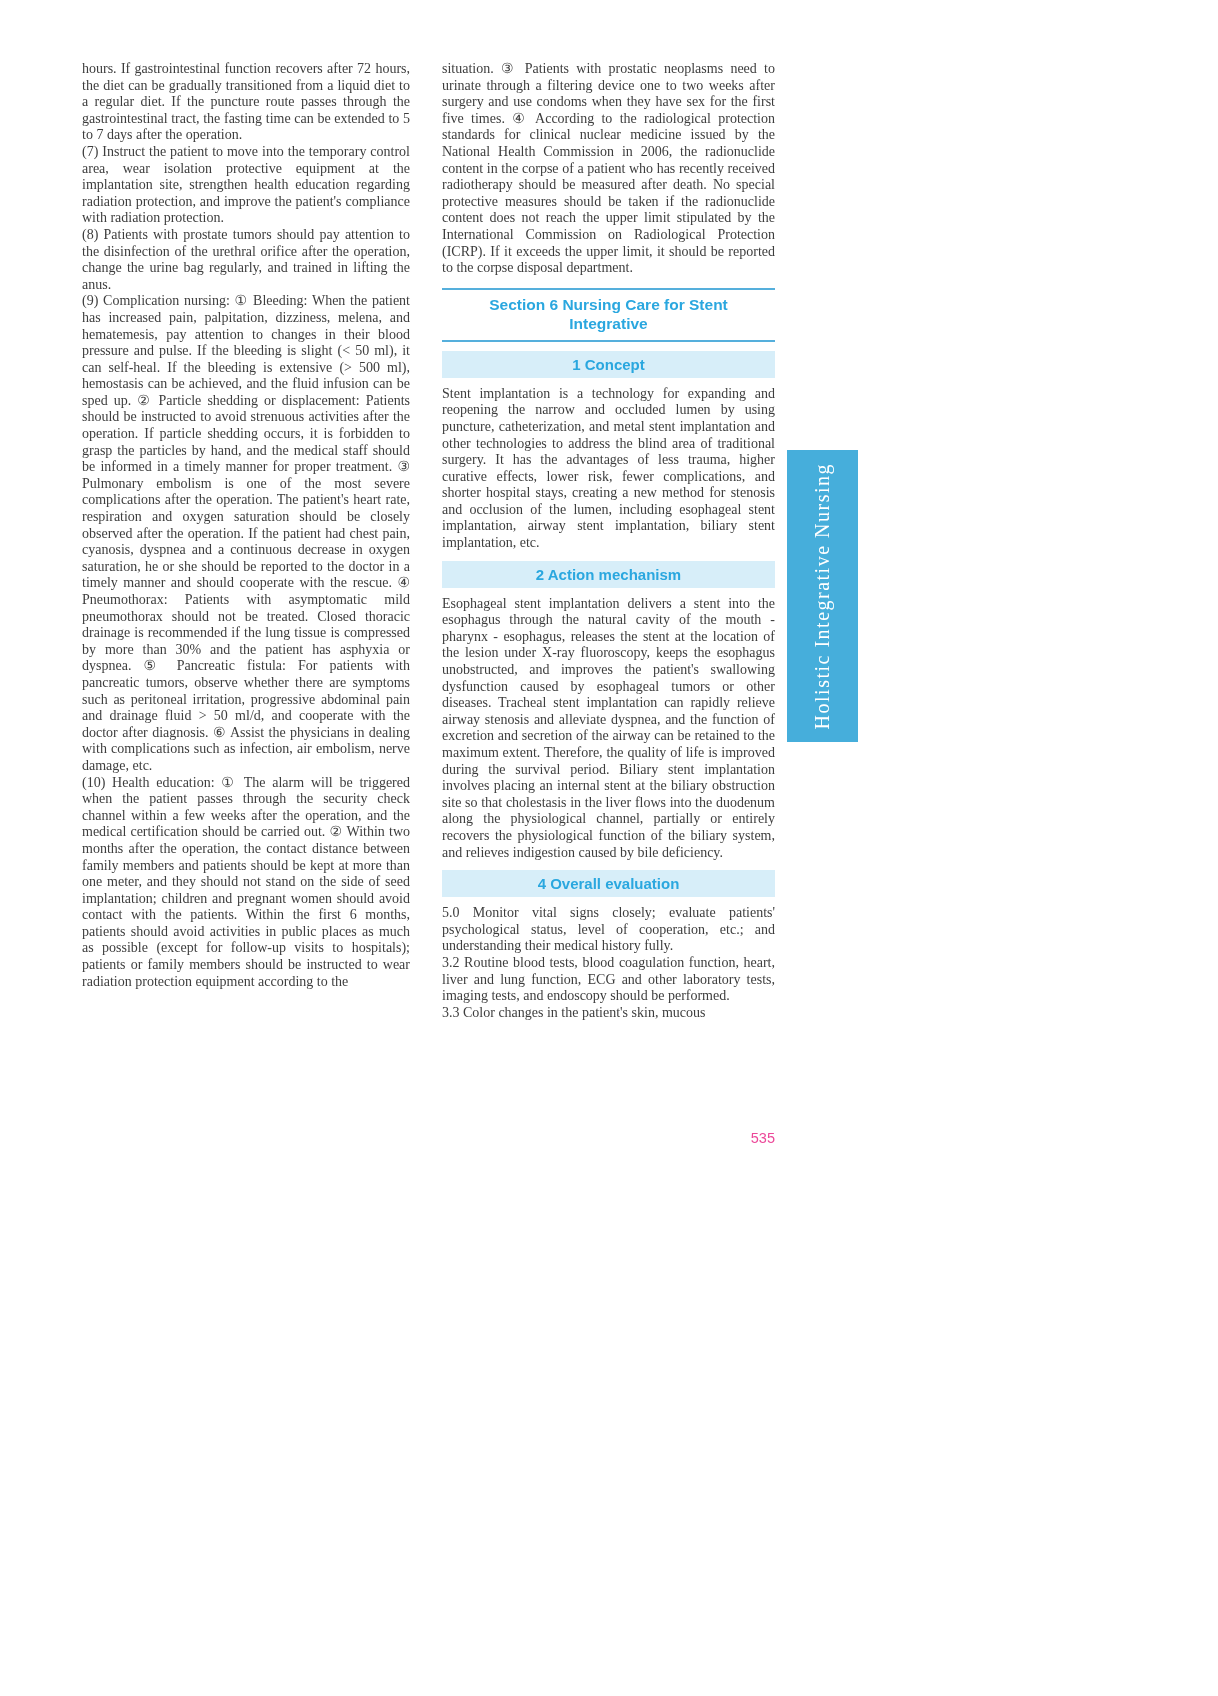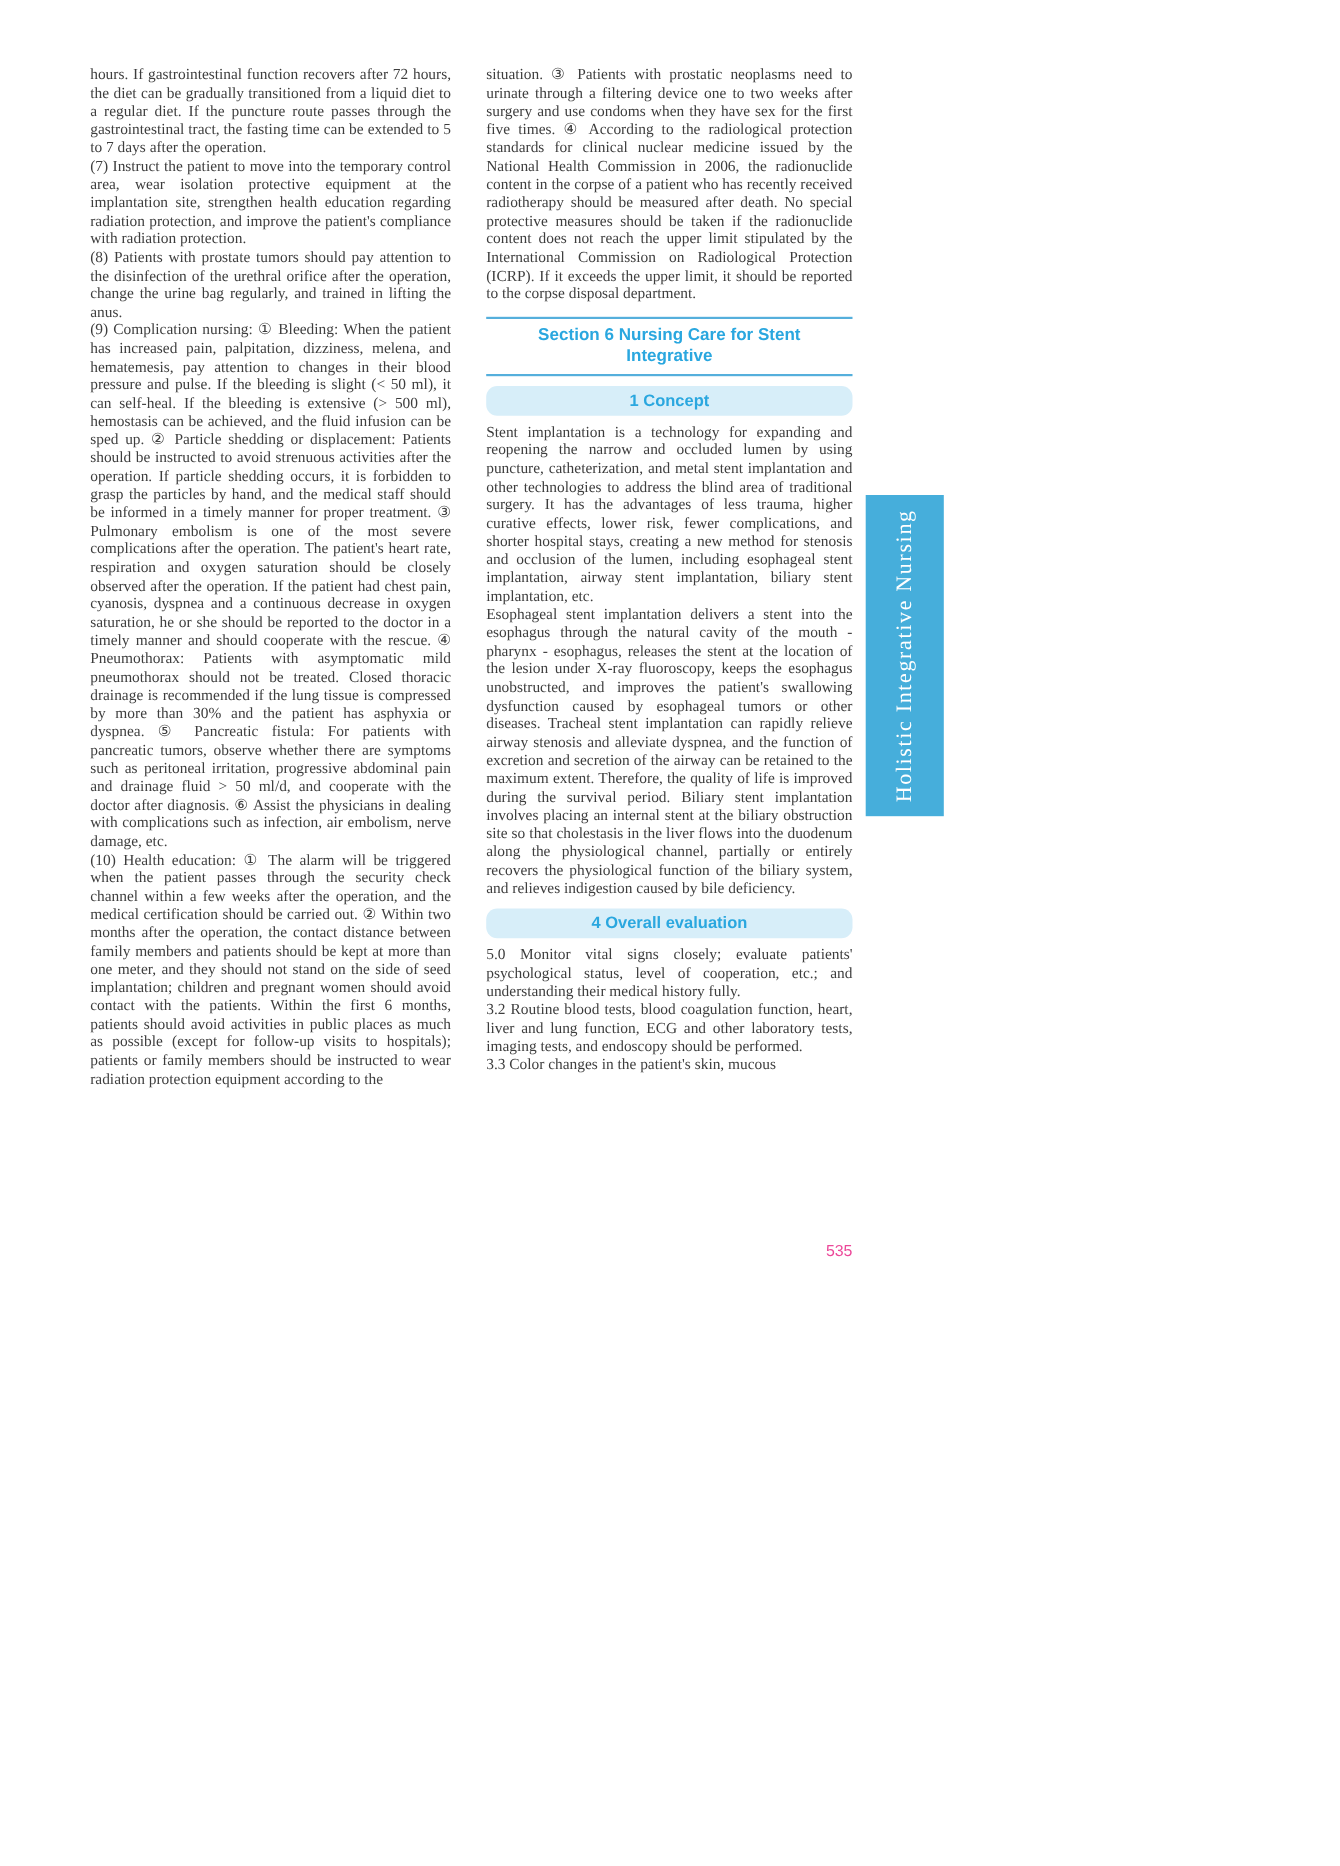--- a/index.html
+++ b/index.html
@@ -44,21 +44,20 @@
   .subheading {
     background: #d7eef9;
     margin: 9px 0 8px;
     height: 27px;
     line-height: 27px;
     text-align: center;
     font-family: "Liberation Sans", sans-serif;
     font-weight: bold;
     font-size: 15px;
     color: #2aa7df;
-    border-radius: 10px;
   }
   .side-tab {
     position: absolute;
     left: 787px;
     top: 450px;
     width: 71px;
     height: 292px;
     background: #46aedb;
     display: flex;
     align-items: center;
@@ -101,20 +100,21 @@
     <p>situation. ③ Patients with prostatic neoplasms need to urinate through a filtering device one to two weeks after surgery and use condoms when they have sex for the first five times. ④ According to the radiological protection standards for clinical nuclear medicine issued by the National Health Commission in 2006, the radionuclide content in the corpse of a patient who has recently received radiotherapy should be measured after death. No special protective measures should be taken if the radionuclide content does not reach the upper limit stipulated by the International Commission on Radiological Protection (ICRP). If it exceeds the upper limit, it should be reported to the corpse disposal department.</p>
 
     <div class="section-title">
       <div>Section 6 Nursing Care for Stent</div>
       <div>Integrative</div>
     </div>
 
     <div class="subheading">1 Concept</div>
     <p>Stent implantation is a technology for expanding and reopening the narrow and occluded lumen by using puncture, catheterization, and metal stent implantation and other technologies to address the blind area of traditional surgery. It has the advantages of less trauma, higher curative effects, lower risk, fewer complications, and shorter hospital stays, creating a new method for stenosis and occlusion of the lumen, including esophageal stent implantation, airway stent implantation, biliary stent implantation, etc.</p>
 
+    <div class="subheading">2 Action mechanism</div>
     <p>Esophageal stent implantation delivers a stent into the esophagus through the natural cavity of the mouth - pharynx - esophagus, releases the stent at the location of the lesion under X-ray fluoroscopy, keeps the esophagus unobstructed, and improves the patient's swallowing dysfunction caused by esophageal tumors or other diseases. Tracheal stent implantation can rapidly relieve airway stenosis and alleviate dyspnea, and the function of excretion and secretion of the airway can be retained to the maximum extent. Therefore, the quality of life is improved during the survival period. Biliary stent implantation involves placing an internal stent at the biliary obstruction site so that cholestasis in the liver flows into the duodenum along the physiological channel, partially or entirely recovers the physiological function of the biliary system, and relieves indigestion caused by bile deficiency.</p>
 
     <div class="subheading">4 Overall evaluation</div>
     <p>5.0 Monitor vital signs closely; evaluate patients' psychological status, level of cooperation, etc.; and understanding their medical history fully.</p>
     <p>3.2 Routine blood tests, blood coagulation function, heart, liver and lung function, ECG and other laboratory tests, imaging tests, and endoscopy should be performed.</p>
     <p>3.3 Color changes in the patient's skin, mucous</p>
   </div>
 
   <div class="side-tab">
     <span class="side-tab-label">Holistic Integrative Nursing</span>

